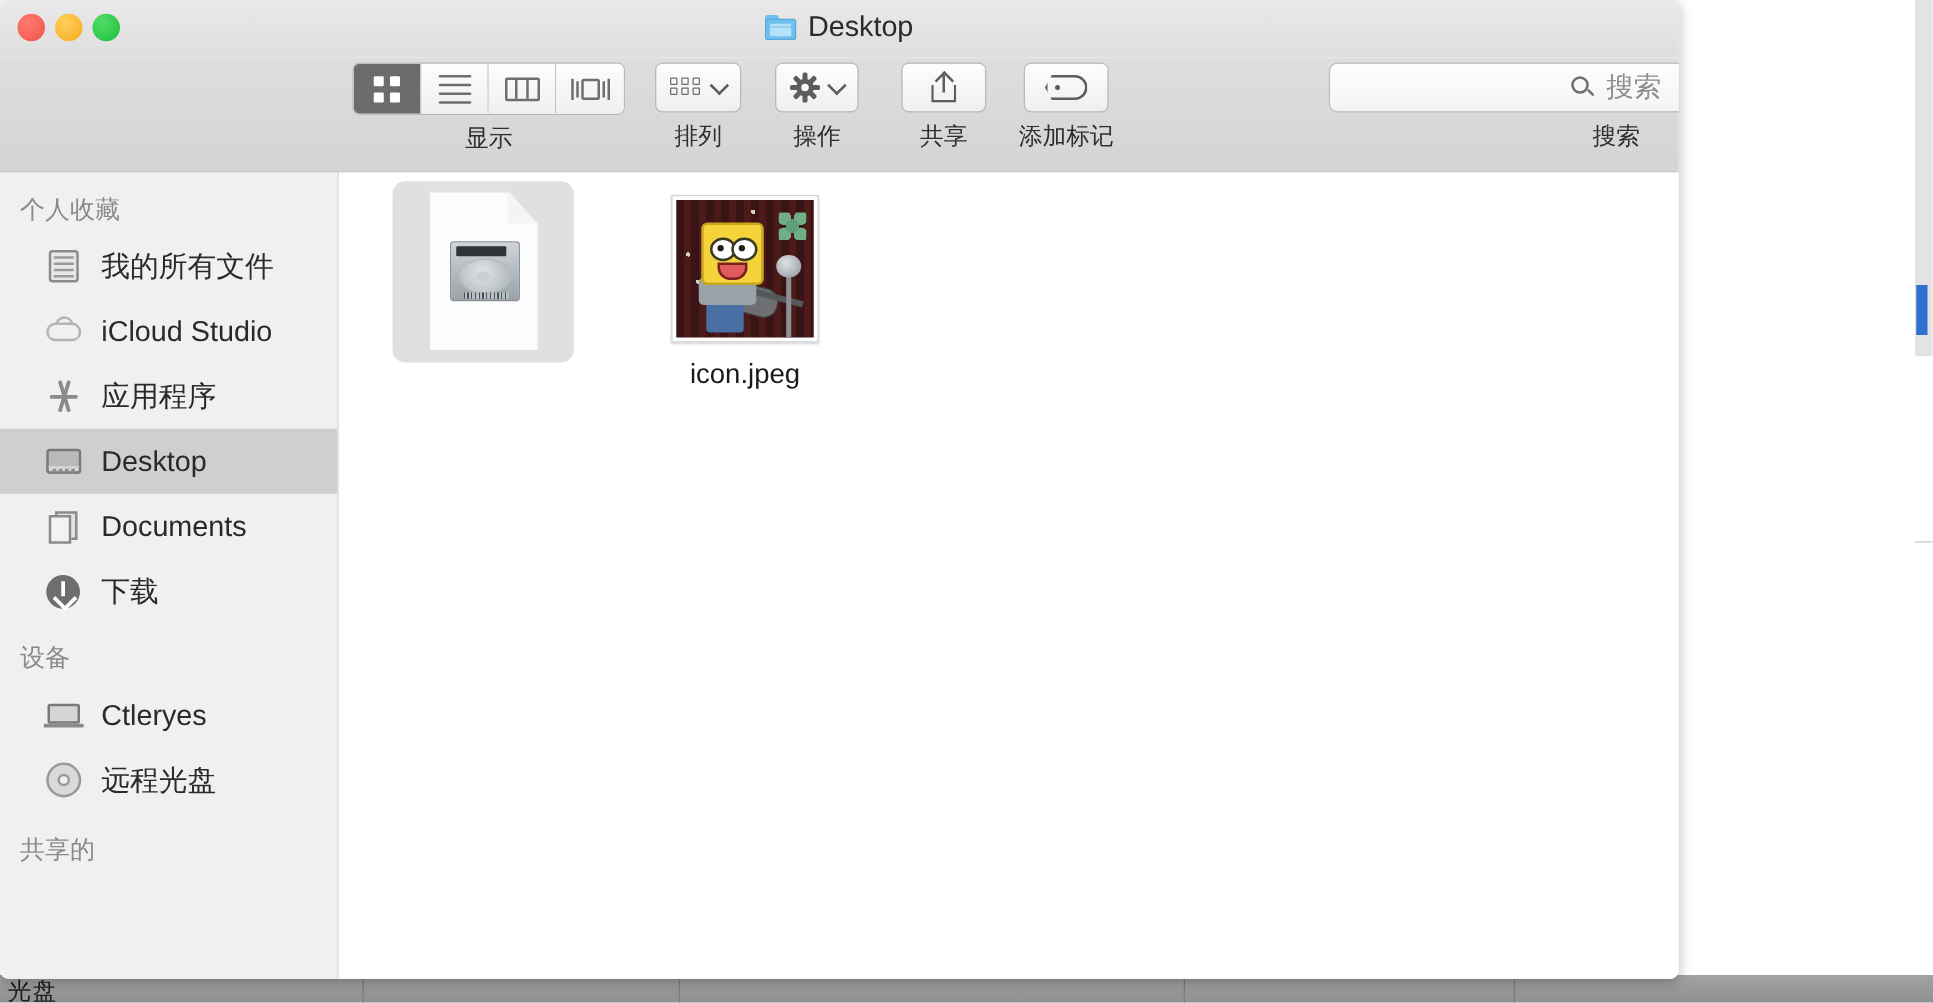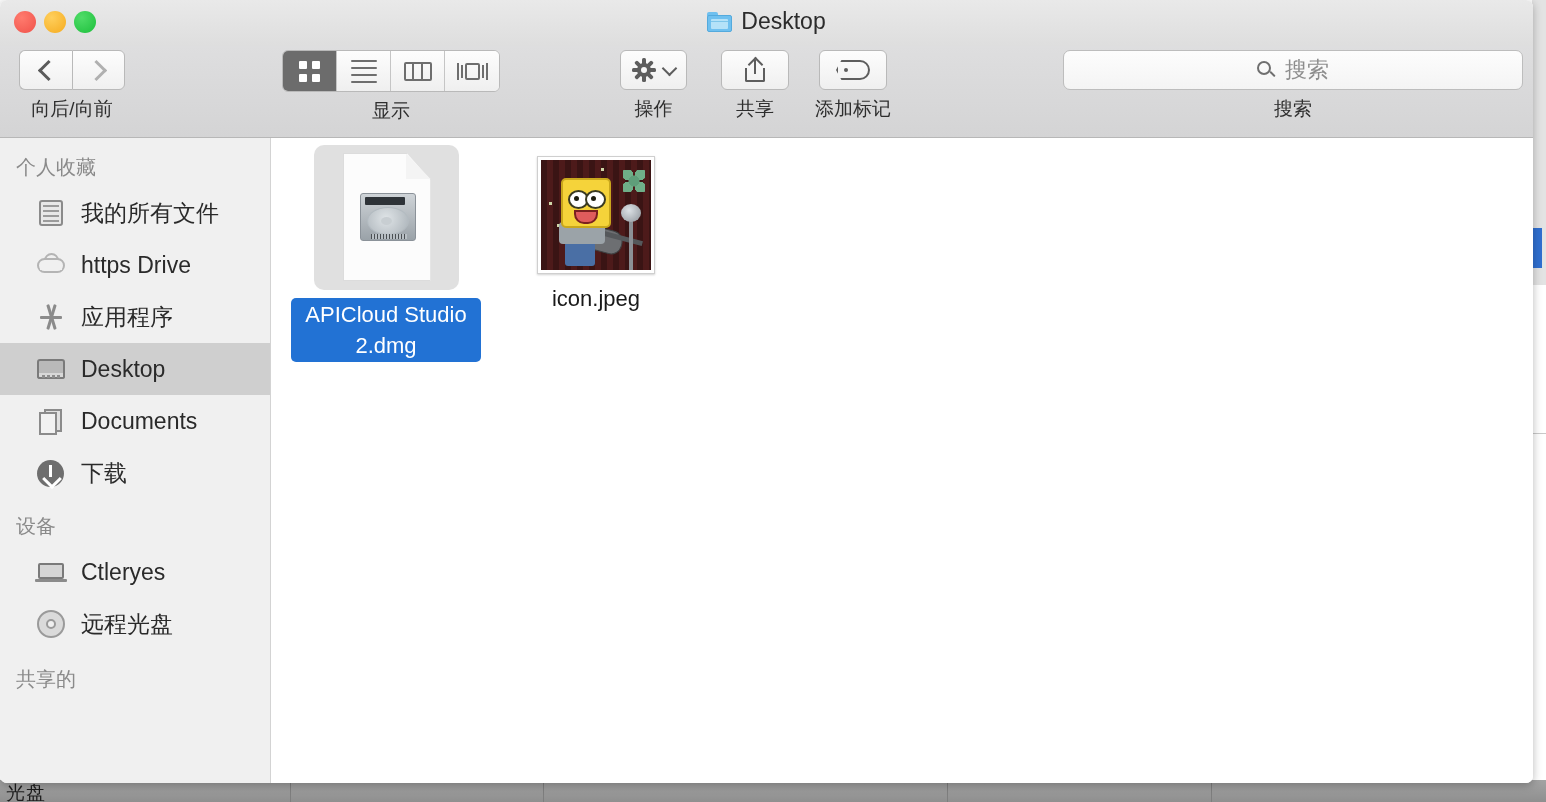--- a/index.html
+++ b/index.html
@@ -48,21 +48,21 @@
   #desk-bottom-text {
     position: absolute; left: 6px; bottom: -4px;
     font-size: 19px; color: #1c1c1c; letter-spacing: 1px;
     white-space: nowrap;
   }
 
   
   #finder-window {
     position: absolute;
     left: 0; top: 0;
-    width: 1533px; height: 783px;
+    width: 1343px; height: 783px;
     background: #ffffff;
     border-radius: 7px 7px 7px 7px;
     box-shadow: 0 2px 10px rgba(0,0,0,0.28);
     overflow: hidden;
   }
 
   
   #titlebar {
     position: relative;
     height: 46px;
@@ -593,31 +593,20 @@
         <span class="tab"></span>
           <span class="body"></span>
           <span class="inner"></span>
       </span>
       <span>Desktop</span>
     </div>
   </div>
 
   <div id="toolbar">
 
-    <div class="tool-group" id="nav-group">
-      <div id="nav-buttons">
-        <div class="nav-btn" id="nav-back">
-          <span class="chev" id="chev-back"></span>
-        </div>
-        <div class="nav-btn" id="nav-fwd">
-          <span class="chev" id="chev-fwd"></span>
-        </div>
-      </div>
-      <div class="tool-label">向后/向前</div>
-    </div>
 
     <div class="tool-group" id="view-group">
       <div id="view-seg">
         <div class="seg-btn active">
           <span class="ic-grid">
               <i></i>
               <i></i>
               <i></i>
               <i></i>
             </span>
@@ -643,20 +632,39 @@
               <span class="bar s"></span>
               <span class="box"></span>
               <span class="bar s"></span>
               <span class="bar"></span>
           </span>
         </div>
       </div>
       <div class="tool-label">显示</div>
     </div>
 
+    <div class="tool-group" id="arrange-group">
+      <div class="dd-btn">
+        <span class="ic-arrange">
+          <span class="row">
+              <i></i>
+              <i></i>
+              <i></i>
+            </span>
+          <span class="line"></span>
+          <span class="row">
+              <i></i>
+              <i></i>
+              <i></i>
+            </span>
+        </span>
+        <span class="dd-chev"></span>
+      </div>
+      <div class="tool-label">排列</div>
+    </div>
 
     <div class="tool-group" id="action-group">
       <div class="dd-btn">
         <span class="gear">
           <span class="tooth"></span>
             <span class="tooth t2"></span>
             <span class="tooth t3"></span>
             <span class="tooth t4"></span>
           <span class="g-core"></span>
             <span class="g-hole"></span>
@@ -716,21 +724,21 @@
         </span>
         <span>我的所有文件</span>
       </div>
 
       <div class="side-item">
         <span class="side-icon ic-cloud">
           <span class="bump"></span>
             <span class="c"></span>
             <span class="mask"></span>
         </span>
-        <span>https Drive</span>
+        <span>iCloud Studio</span>
       </div>
 
       <div class="side-item">
         <span class="side-icon ic-apps">
           <span class="leg l1"></span>
             <span class="leg l2"></span>
             <span class="bar"></span>
         </span>
         <span>应用程序</span>
       </div>
@@ -791,21 +799,20 @@
         <div id="dmg-icon">
           <div class="page"></div>
           <div class="fold"></div>
           <div class="hdd">
             <div class="label-strip"></div>
             <div class="platter"></div>
             <div class="hub"></div>
             <div class="conn"></div>
           </div>
         </div>
-        <div class="file-label selected">APICloud Studio 2.dmg</div>
       </div>
 
       <div class="file-item" style="left:230px; top:18px;">
         <div id="jpeg-thumb">
           <div id="jpeg-canvas">
             <div class="flower"></div>
             <div class="spark" style="left:6px; top:40px;"></div>
             <div class="spark" style="left:14px; top:62px;"></div>
             <div class="spark" style="left:58px; top:6px;"></div>
             <div class="guitar"></div>

